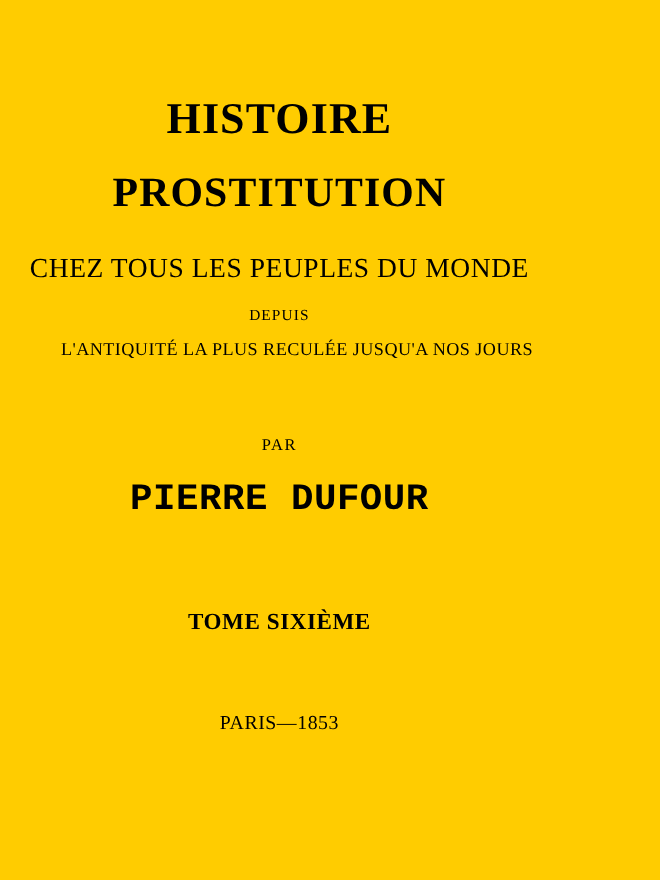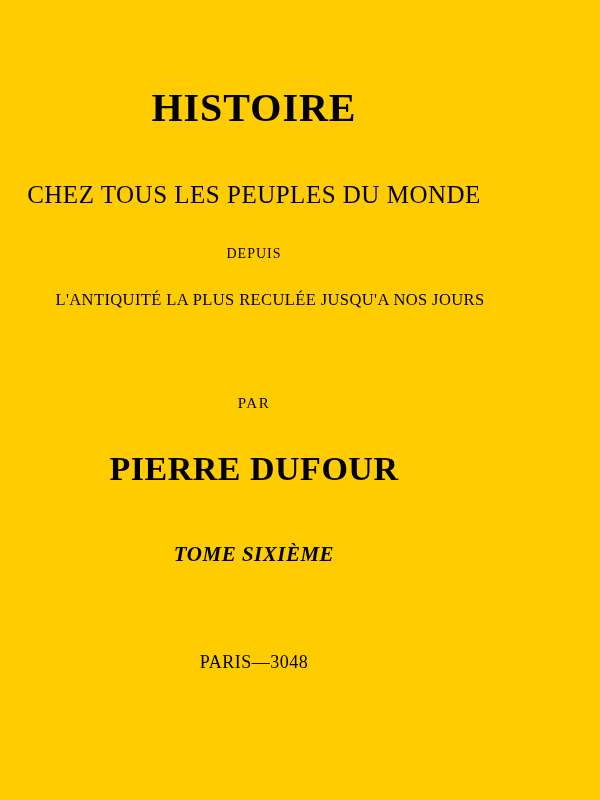--- a/index.html
+++ b/index.html
@@ -15,21 +15,20 @@
     overflow: hidden;
   }
   .page {
     width: 508px;
     height: 800px;
     box-sizing: border-box;
     position: relative;
     display: flex;
     flex-direction: column;
     align-items: center;
-    gap: 16px;
   }
   .title-main {
     font-family: "Liberation Serif", serif;
     font-weight: bold;
     font-size: 40px;
     letter-spacing: 1px;
     margin-top: 88px;
     line-height: 1;
     text-align: center;
   }
@@ -81,64 +80,64 @@
   .byline-par {
     font-family: "Liberation Serif", serif;
     font-weight: normal;
     font-size: 15px;
     letter-spacing: 1.5px;
     margin-top: 71px;
     line-height: 1;
     text-align: center;
   }
   .author {
-    font-family: Liberation Serif, serif;
+    font-family: Liberation Mono, monospace;
     font-weight: bold;
     font-size: 34px;
     letter-spacing: 0.5px;
     margin-top: 25px;
     line-height: 1;
     text-align: center;
   }
   .volume {
     font-family: "Liberation Serif", serif;
     font-weight: bold;
     font-size: 21px;
     letter-spacing: 0.5px;
-    margin-top: 42px;
+    margin-top: 83px;
     line-height: 1;
     text-align: right;
-    font-style: italic;
   }
   .imprint {
     font-family: "Liberation Serif", serif;
     font-weight: normal;
     font-size: 18px;
     letter-spacing: 0.5px;
     margin-top: 72px;
     line-height: 1;
     text-align: center;
   }
 </style>
 </head>
 <body>
 
 <div class="page">
 
   <div class="title-main">HISTOIRE</div>
 
 
+  <div class="title-second">PROSTITUTION</div>
 
   <div class="subtitle-1">CHEZ TOUS LES PEUPLES DU MONDE</div>
 
   <div class="subtitle-depuis">DEPUIS</div>
 
   <div class="subtitle-2">L'ANTIQUITÉ LA PLUS RECULÉE JUSQU'A NOS JOURS</div>
 
   <div class="byline-par">PAR</div>
 
   <div class="author">PIERRE DUFOUR</div>
 
   <div class="volume">TOME SIXIÈME</div>
 
-  <div class="imprint">PARIS—3048</div>
+  <div class="imprint">PARIS—1853</div>
 
 </div>
 
 </body></html>

